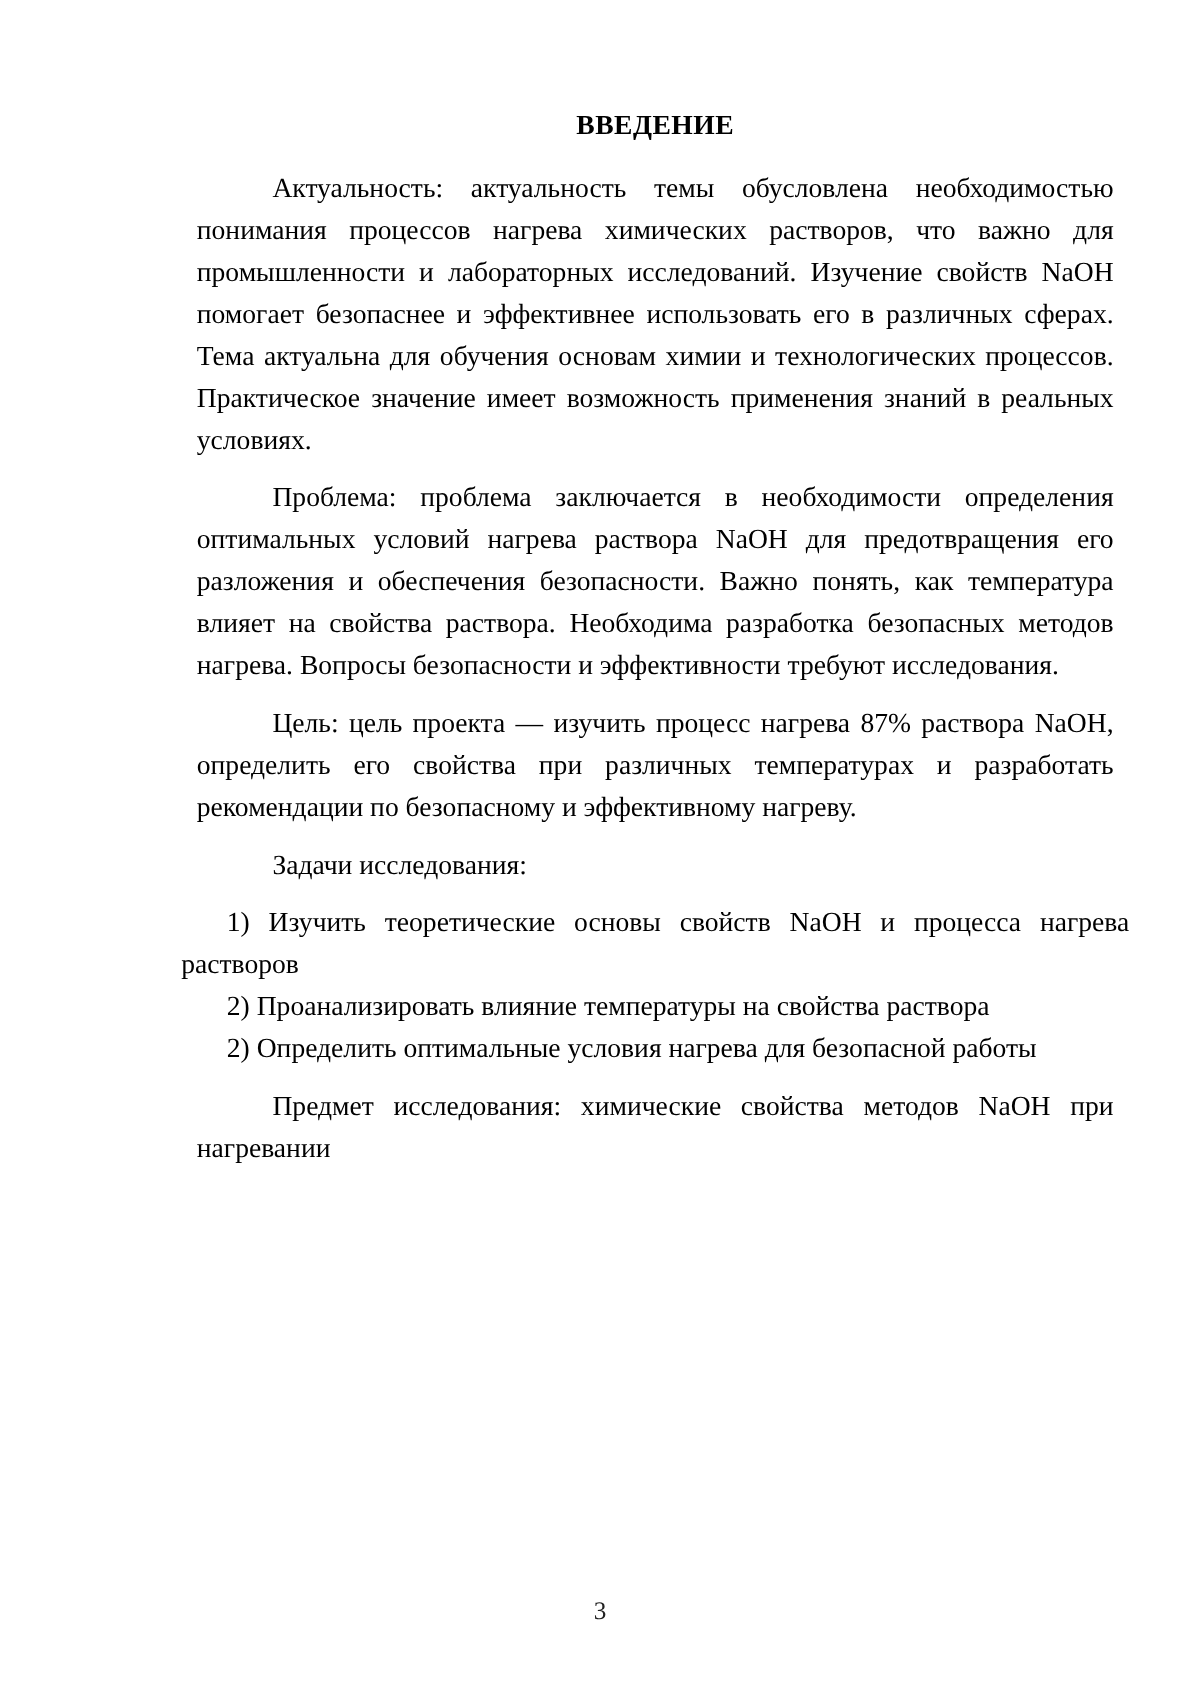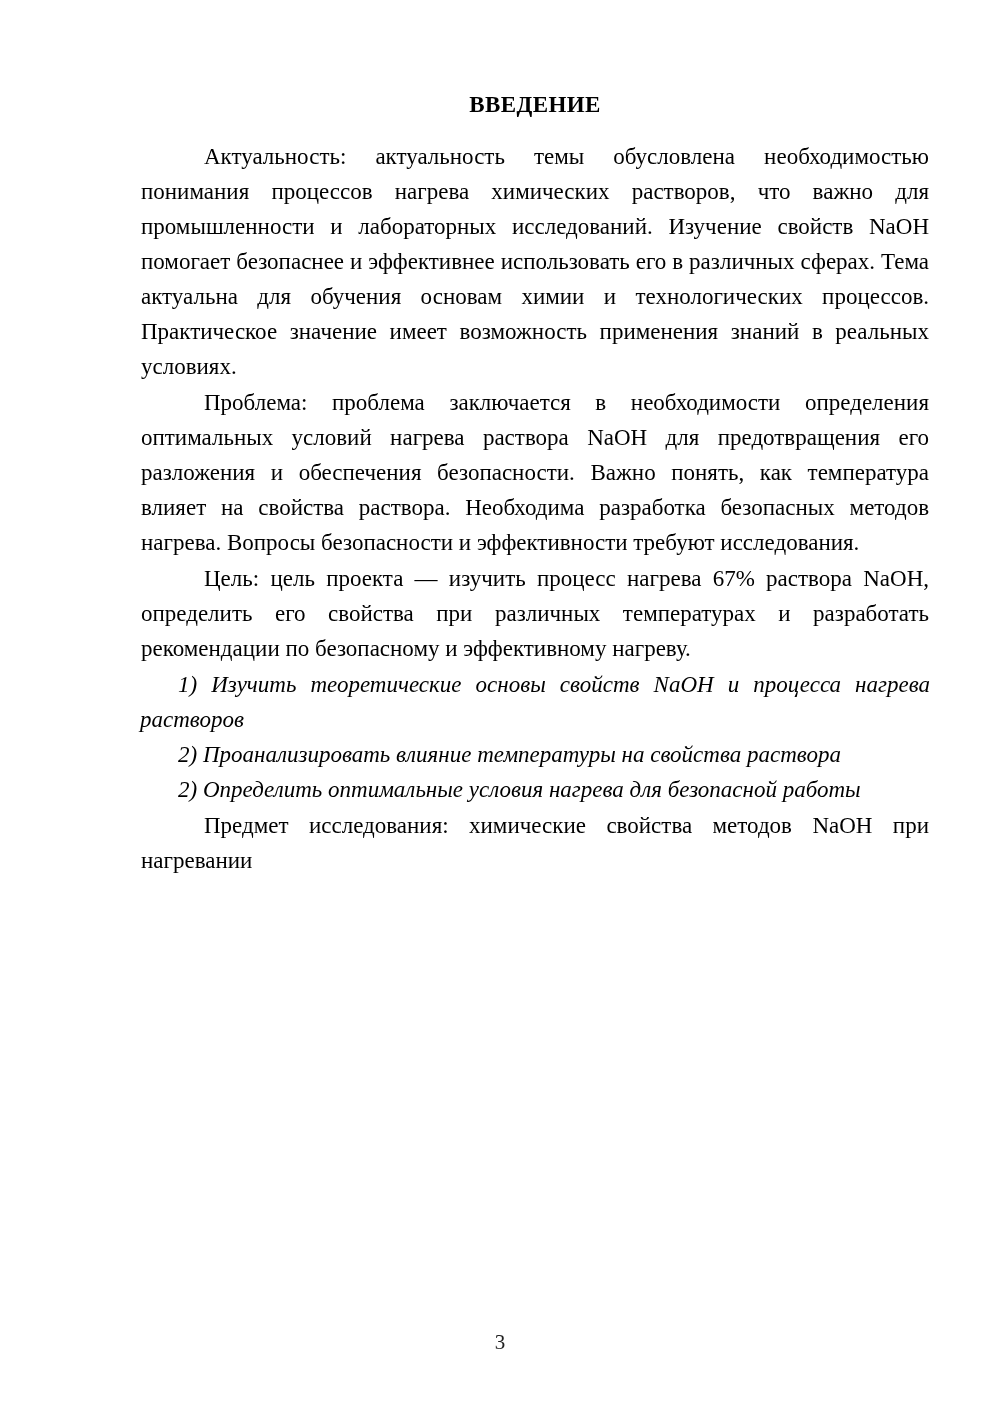--- a/index.html
+++ b/index.html
@@ -12,49 +12,48 @@
     width: 1000px;
     height: 1414px;
     background: #ffffff;
     margin: 0 auto;
     overflow: hidden;
     font-family: "Liberation Serif", "DejaVu Serif", serif;
     color: #000000;
   }
   .content {
     position: absolute;
-    left: 140px;
+    left: 151px;
     top: 88px;
     width: 790px;
   }
   .doc-title {
     font-size: 23px;
     font-weight: bold;
     text-align: center;
     letter-spacing: 0.4px;
     margin: 0 0 16px 0;
     line-height: 1.5;
   }
   .para {
     font-size: 23px;
     line-height: 35px;
     text-align: justify;
     text-align-last: left;
     text-indent: 63px;
-    margin: 1px;
+    margin: 13px;
     hyphens: none;
   }
   .list-item {
     font-size: 23px;
     line-height: 35px;
     text-align: justify;
     text-align-last: left;
     text-indent: 38px;
     margin: 0;
-    font-style: italic;
   }
   .list-item.single {
     text-align: right;
   }
   .page-number {
     position: absolute;
     left: 0;
     right: 0;
     top: 1330px;
     text-align: center;
@@ -68,22 +67,23 @@
 
 <div class="page">
   <div class="content">
 
     <h1 class="doc-title">ВВЕДЕНИЕ</h1>
 
     <p class="para">Актуальность: актуальность темы обусловлена необходимостью понимания процессов нагрева химических растворов, что важно для промышленности и лабораторных исследований. Изучение свойств NaOH помогает безопаснее и эффективнее использовать его в различных сферах. Тема актуальна для обучения основам химии и технологических процессов. Практическое значение имеет возможность применения знаний в реальных условиях.</p>
 
     <p class="para">Проблема: проблема заключается в необходимости определения оптимальных условий нагрева раствора NaOH для предотвращения его разложения и обеспечения безопасности. Важно понять, как температура влияет на свойства раствора. Необходима разработка безопасных методов нагрева. Вопросы безопасности и эффективности требуют исследования.</p>
 
-    <p class="para">Цель: цель проекта — изучить процесс нагрева 67% раствора NaOH, определить его свойства при различных температурах и разработать рекомендации по безопасному и эффективному нагреву.</p>
+    <p class="para">Цель: цель проекта — изучить процесс нагрева 87% раствора NaOH, определить его свойства при различных температурах и разработать рекомендации по безопасному и эффективному нагреву.</p>
 
+    <p class="para">Задачи исследования:</p>
 
     <p class="list-item">1) Изучить теоретические основы свойств NaOH и процесса нагрева растворов</p>
 
     <p class="list-item single">2) Проанализировать влияние температуры на свойства раствора</p>
 
     <p class="list-item single">2) Определить оптимальные условия нагрева для безопасной работы</p>
 
 
 
 

